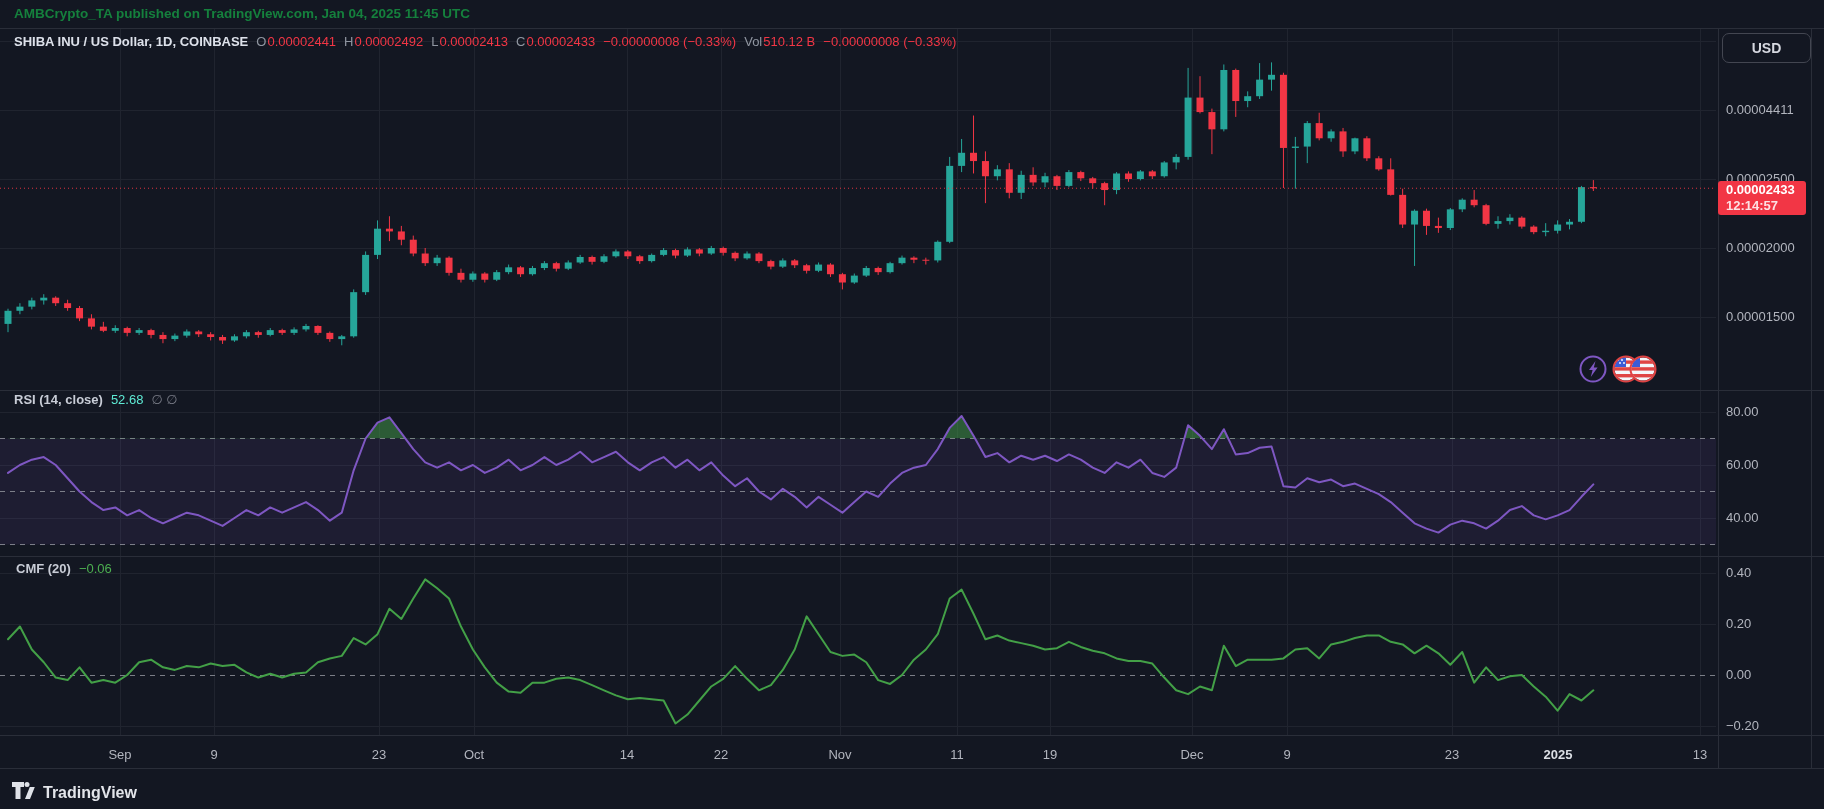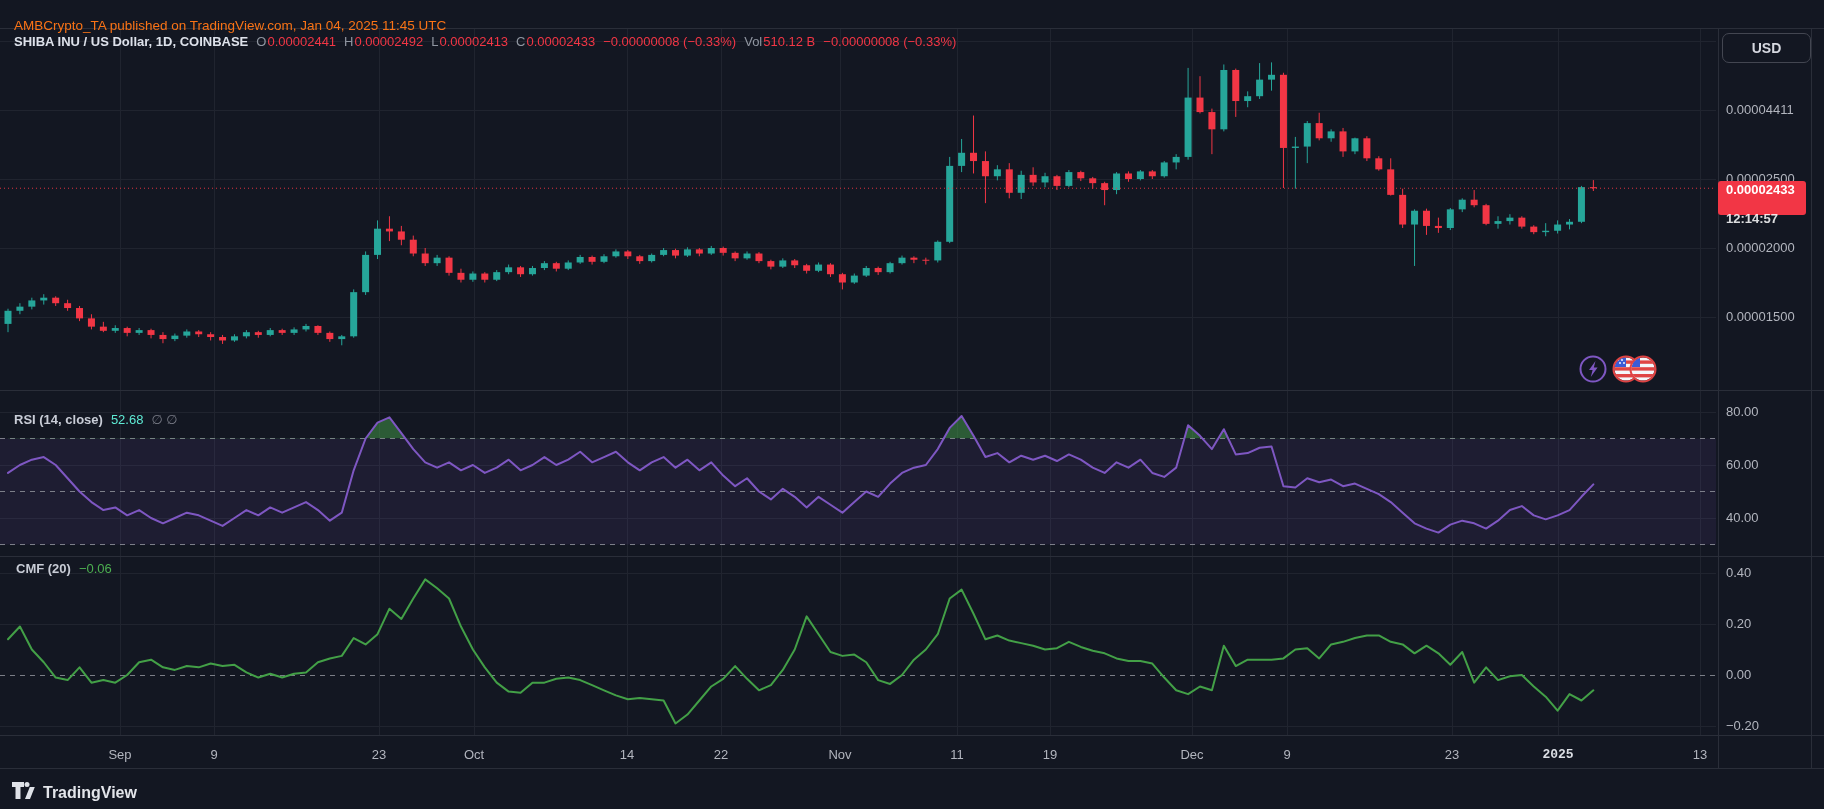--- a/index.html
+++ b/index.html
@@ -2,38 +2,38 @@
 <html><head>
 <meta charset="utf-8">
 <style>
   html,body{margin:0;padding:0;background:#131722;width:1824px;height:809px;overflow:hidden;
     font-family:"Liberation Sans","DejaVu Sans",sans-serif;-webkit-font-smoothing:antialiased;}
   #app{position:relative;width:1824px;height:809px;background:#131722;}
   #chart-svg{position:absolute;left:0;top:0;z-index:0;}
   #axis-layer{position:absolute;inset:0;z-index:1;pointer-events:none;}
   .axis-label{position:absolute;left:1726px;color:#b2b5be;font-size:13px;line-height:16px;white-space:nowrap;}
   .time-label{position:absolute;top:747px;width:64px;text-align:center;color:#b2b5be;font-size:13px;}
-  .time-label.bright{color:#dcdfe5;font-weight:700;font-family:Liberation Mono, monospace;}
-  .hdr{position:absolute;left:14px;top:12px;height:28px;line-height:28px;color:#f97316;
-    font-size:13.5px;font-weight:400;z-index:2;}
+  .time-label.bright{color:#dcdfe5;font-weight:700;}
+  .hdr{position:absolute;left:14px;top:0;height:28px;line-height:28px;color:#15803d;
+    font-size:13.5px;font-weight:700;z-index:2;}
   .legend-row{position:absolute;z-index:2;display:flex;align-items:center;gap:8px;font-size:13px;white-space:nowrap;}
   .pair{display:flex;gap:1px;}
   .sym{color:#dde1ea;font-weight:700;}
   .k{color:#9096a1;}
   .red{color:#f23645;}
   .purple{color:#5eead4;}
   .green{color:#4caf50;}
   .grey{color:#787b86;}
   .usd-btn{position:absolute;left:1722px;top:33px;width:87px;height:28px;z-index:2;
     border:1px solid #434651;border-radius:7px;color:#d6d8e0;font-size:14px;font-weight:600;
     display:flex;align-items:center;justify-content:center;background:transparent;cursor:pointer;}
   .price-badge{position:absolute;left:1718px;top:181px;width:88px;height:34px;z-index:3;
     background:#f23645;border-radius:3px;color:#fff;font-size:13px;font-weight:700;
     padding:1px 0 0 8px;box-sizing:border-box;line-height:16px;}
-  .price-badge .cd{color:rgba(255,255,255,.85);margin-top:13px;}
+  .price-badge .cd{color:rgba(255,255,255,.85);}
   .stamp-icons{position:absolute;left:1578px;top:353px;z-index:2;}
   .footer{position:absolute;left:12px;top:772px;height:30px;display:flex;align-items:flex-end;gap:8px;z-index:2;}
   .brand{color:#e3e5ea;font-size:16px;font-weight:700;}
   .hit{position:absolute;z-index:1;}
 </style>
 </head>
 <body>
 
 <div id="app">
 
@@ -681,21 +681,21 @@
         <span class="red">0.00002433</span>
     </span>
     <span class="red">−0.00000008 (−0.33%)</span>
     <span class="pair">
       <span class="k">Vol</span>
         <span class="red">510.12 B</span>
     </span>
     <span class="red">−0.00000008 (−0.33%)</span>
   </div>
 
-  <div class="legend-row" style="left:14px;top:412px;align-items:flex-end;">
+  <div class="legend-row" style="left:14px;top:392px;align-items:flex-end;">
     <span class="sym" style="color:#c8ccd6;">RSI (14, close)</span>
     <span class="purple">52.68</span>
     <span class="grey">∅  ∅</span>
   </div>
 
   <div class="legend-row" style="left:16px;top:561px;">
     <span class="sym" style="color:#c8ccd6;">CMF (20)</span>
     <span class="green">−0.06</span>
   </div>
 

